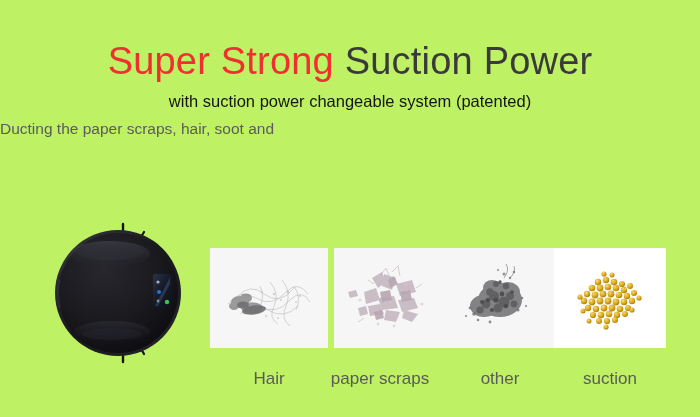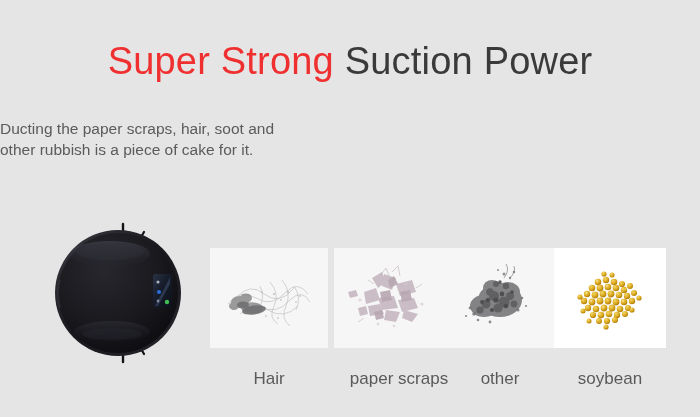--- a/index.html
+++ b/index.html
@@ -11,21 +11,21 @@
     height: 417px;
     background: #ffffff;
     font-family: "Liberation Sans", sans-serif;
     overflow: hidden;
     position: relative;
   }
 
   #banner {
     position: absolute;
     inset: 0;
-    background: #e5e5e5;
+    background: #bef264;
   }
 
   
   .headline {
     position: absolute;
     top: 38px;
     left: 0;
     width: 700px;
     text-align: center;
     font-size: 38px;
@@ -136,37 +136,37 @@
   .caption {
     position: absolute;
     top: 0;
     text-align: center;
     font-size: 17px;
     line-height: 18px;
     color: #5a5a5a;
     white-space: nowrap;
   }
   .cap-hair     { left: 0px;   width: 118px; }
-  .cap-paper    { left: 133px; width: 112px; }
+  .cap-paper    { left: 114px; width: 112px; }
   .cap-soot     { left: 236px; width: 108px; }
   .cap-soybean  { left: 344px; width: 112px; }
 </style>
 </head>
 <body>
 
 <div id="banner">
 
   <div class="headline">
     <span class="part-red">Super Strong</span><span class="part-dark"> Suction Power</span>
   </div>
 
+  <div class="subtitle">with suction power changeable system (patented)</div>
 
   <div class="body-copy">
     <div class="line">Ducting the paper scraps, hair, soot and</div>
-    <div class="line">other rubbish is a piece of cake for it.</div>
   </div>
 
   <div class="robot-wrap">
     <svg class="robot-svg" viewBox="0 0 140 142">
       <defs>
         <radialGradient id="bodyGrad" cx="38%" cy="30%" r="78%">
           <stop offset="0%" stop-color="#27272d"></stop>
           <stop offset="55%" stop-color="#1a1a1f"></stop>
           <stop offset="100%" stop-color="#0c0c10"></stop>
         </radialGradient>
@@ -425,16 +425,16 @@
         </svg>
       </div>
     </div>
 
   </div>
 
   <div class="captions">
     <div class="caption cap-hair">Hair</div>
     <div class="caption cap-paper">paper scraps</div>
     <div class="caption cap-soot">other</div>
-    <div class="caption cap-soybean">soybean</div>
+    <div class="caption cap-soybean">suction</div>
   </div>
 
 </div>
 
 </body></html>

